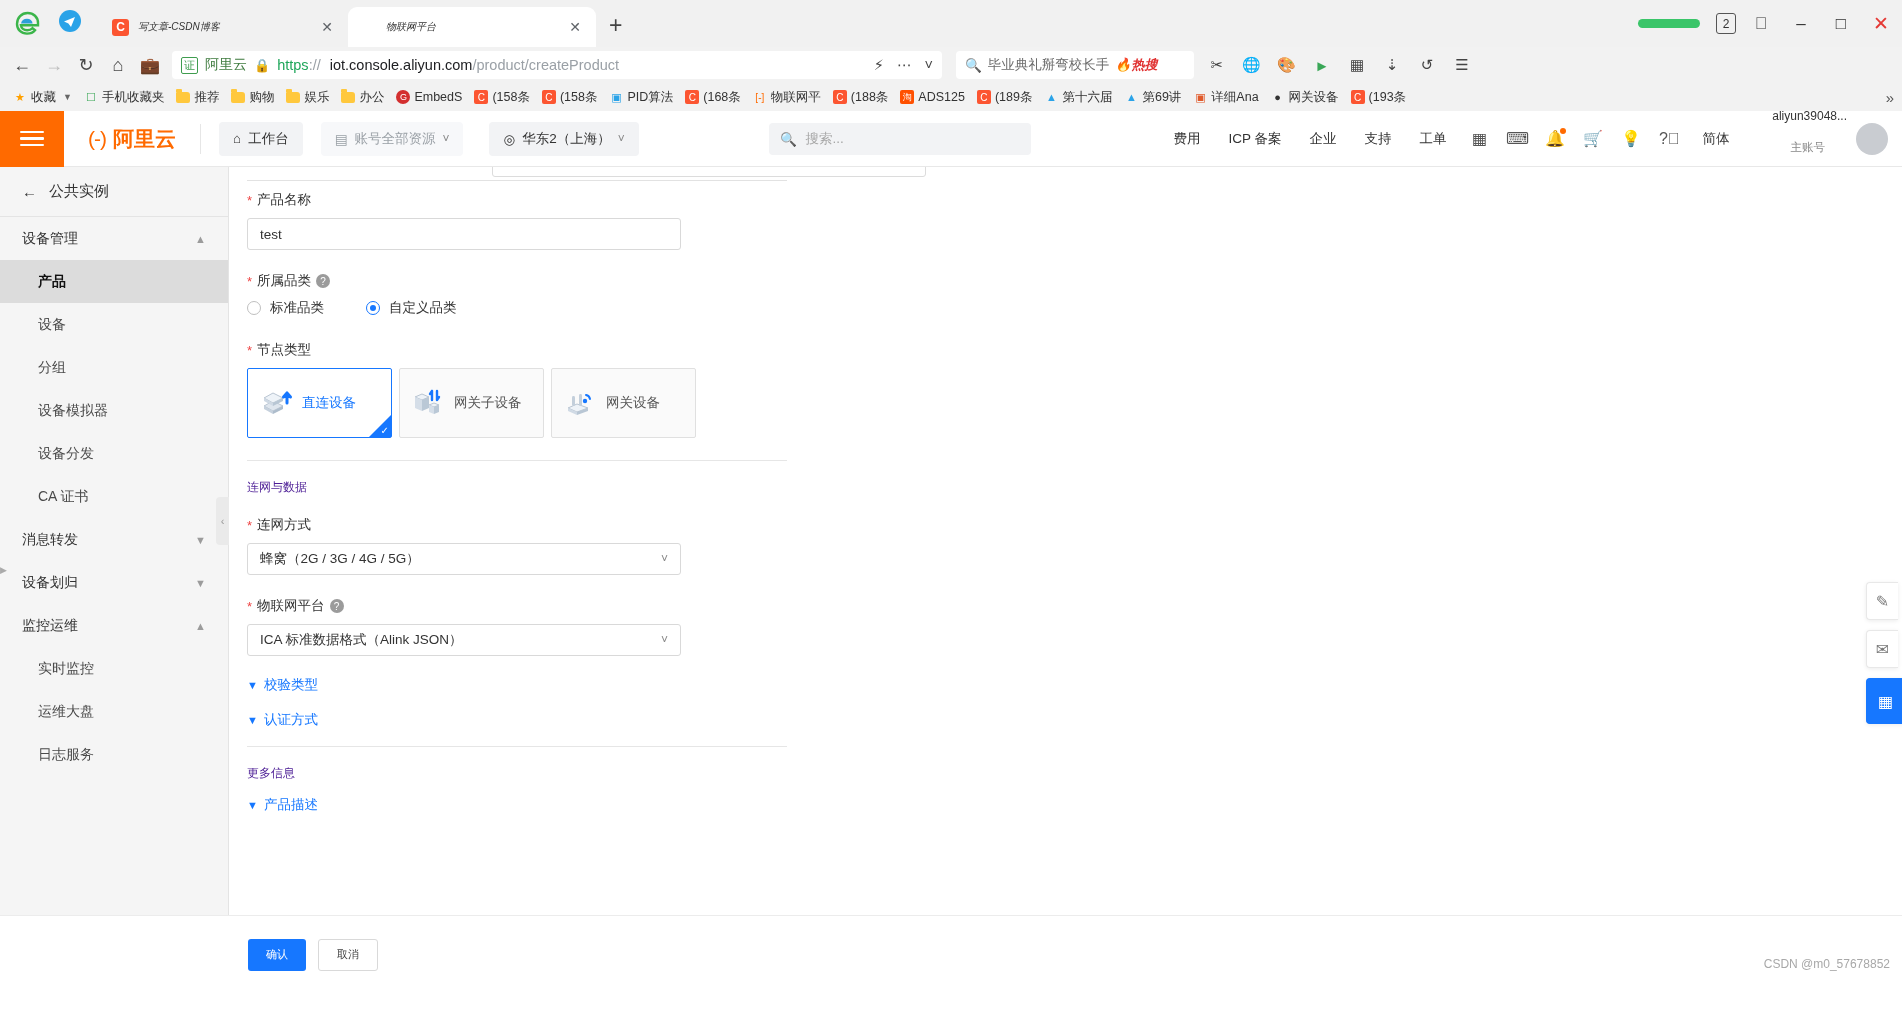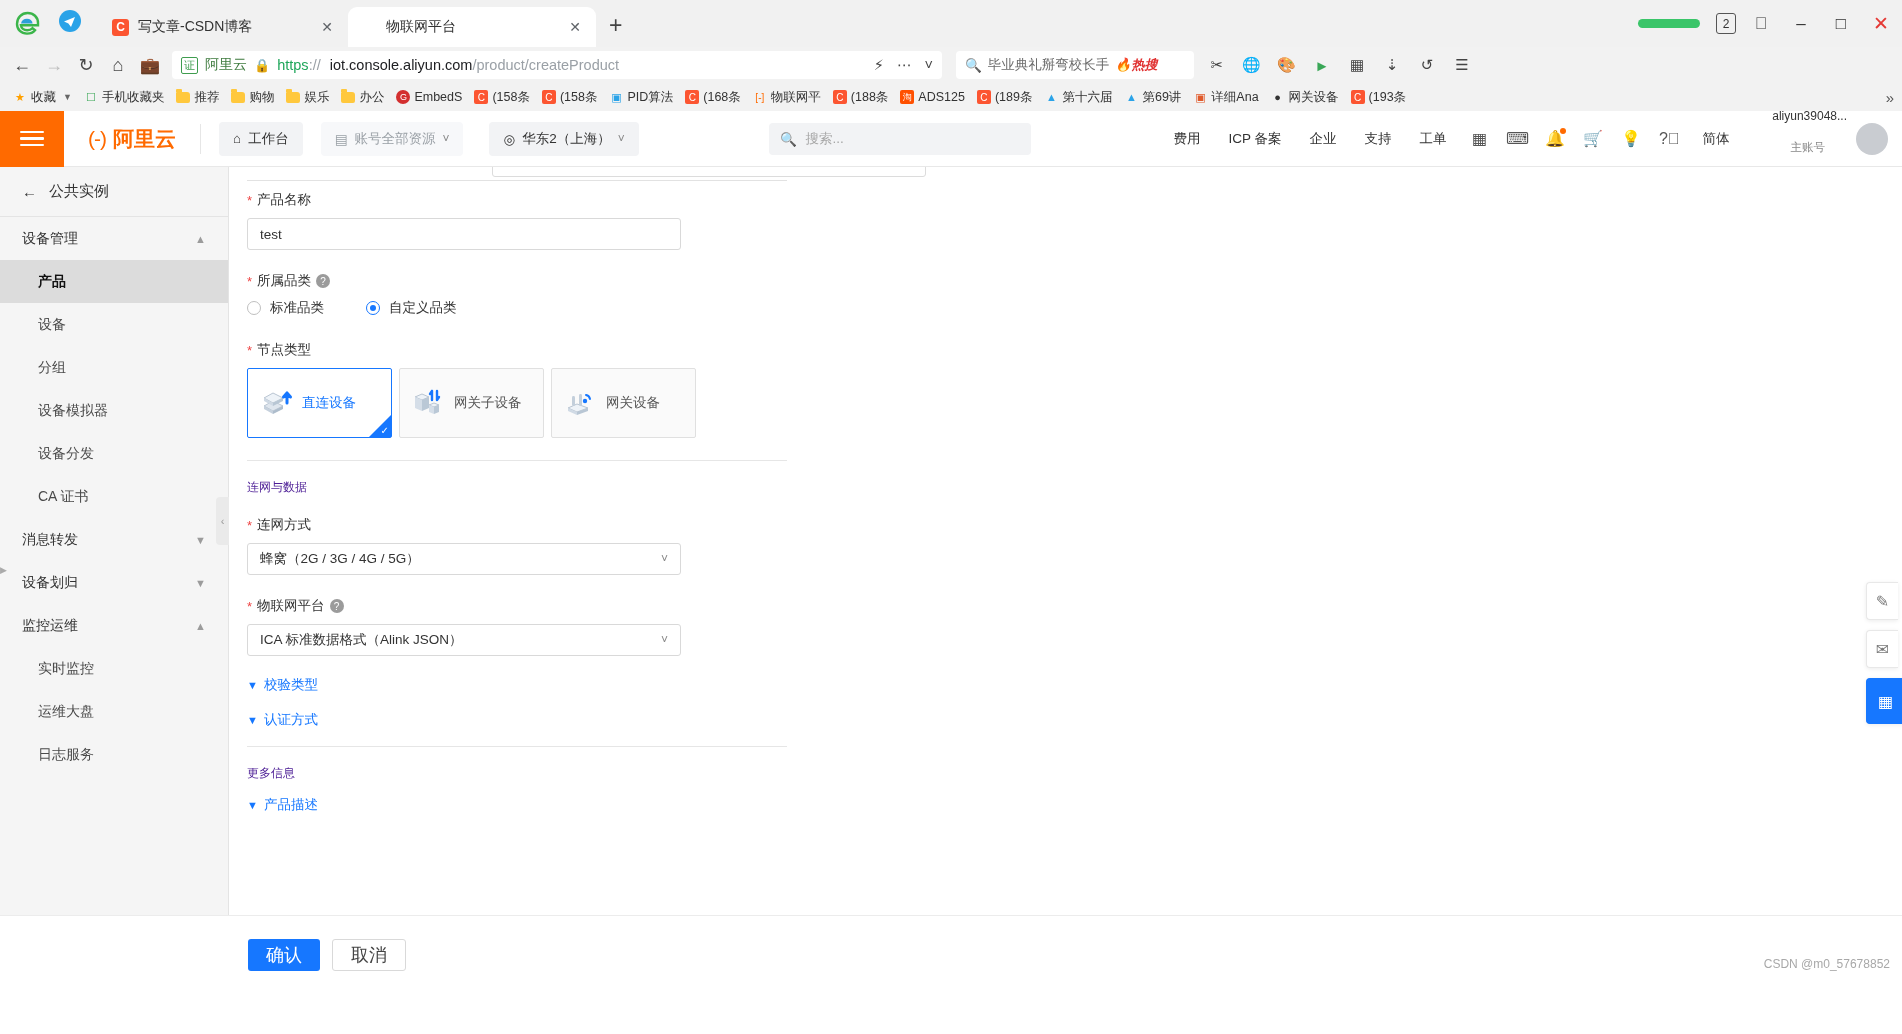--- a/index.html
+++ b/index.html
@@ -29,21 +29,21 @@
   .tab.active { background: #ffffff; }
   .tab .favicon {
     width: 17px; height: 17px; border-radius: 3px; flex: 0 0 17px;
     display: flex; align-items: center; justify-content: center;
     font-size: 12px; font-weight: bold; color: #fff;
   }
   .fav-csdn { background: #fc5531; }
   .fav-aliyun { background: transparent; color: #ff6a00; font-size: 15px; }
   .tab .tab-title {
     flex: 1; white-space: nowrap; overflow: hidden;
-    text-overflow: ellipsis; font-size: 14px;
+    text-overflow: ellipsis; font-size: 10px; font-style: italic;
   }
   .tab .tab-close { font-size: 14px; color: #5f6368; padding: 0 3px; }
   .newtab { font-size: 23px; color: #444; padding: 0 13px 8px 13px; font-weight: 300; }
 
   .win-right {
     position: absolute; right: 0; top: 0; height: 47px;
     display: flex; align-items: center; gap: 10px; padding-right: 6px;
   }
   .green-pill { width: 62px; height: 9px; background: #3ac569; border-radius: 5px; margin-right: 6px;}
   .wbox {
@@ -231,21 +231,21 @@
   .collapse-link .v { font-size: 11px; }
   .clipped { position: relative; overflow: hidden; height: 22px; }
 
   .footer-bar {
     position: absolute; left: 0; right: 0; bottom: 0; height: 62px;
     background: #fff; border-top: 1px solid #ececec; display: flex;
     align-items: center; gap: 12px; padding-left: 248px;
   }
   .btn {
     height: 32px; min-width: 58px; border-radius: 3px; display: flex;
-    align-items: center; justify-content: center; font-size: 18px; padding: 0 18px; margin-top: 16px;
+    align-items: center; justify-content: center; font-size: 11px; padding: 0 18px; margin-top: 16px;
   }
   .btn-primary { background: #1677ff; color: #fff; }
   .btn-default { background: #fff; color: #444; border: 1px solid #d9d9d9; text-align: center; }
   .watermark {
     position: absolute; right: 12px; bottom: 6px; font-size: 12px; color: #a8a8a8;
   }
 
   
   .rail { position: absolute; right: 0; top: 415px; width: 36px; }
   .rail-btn {

